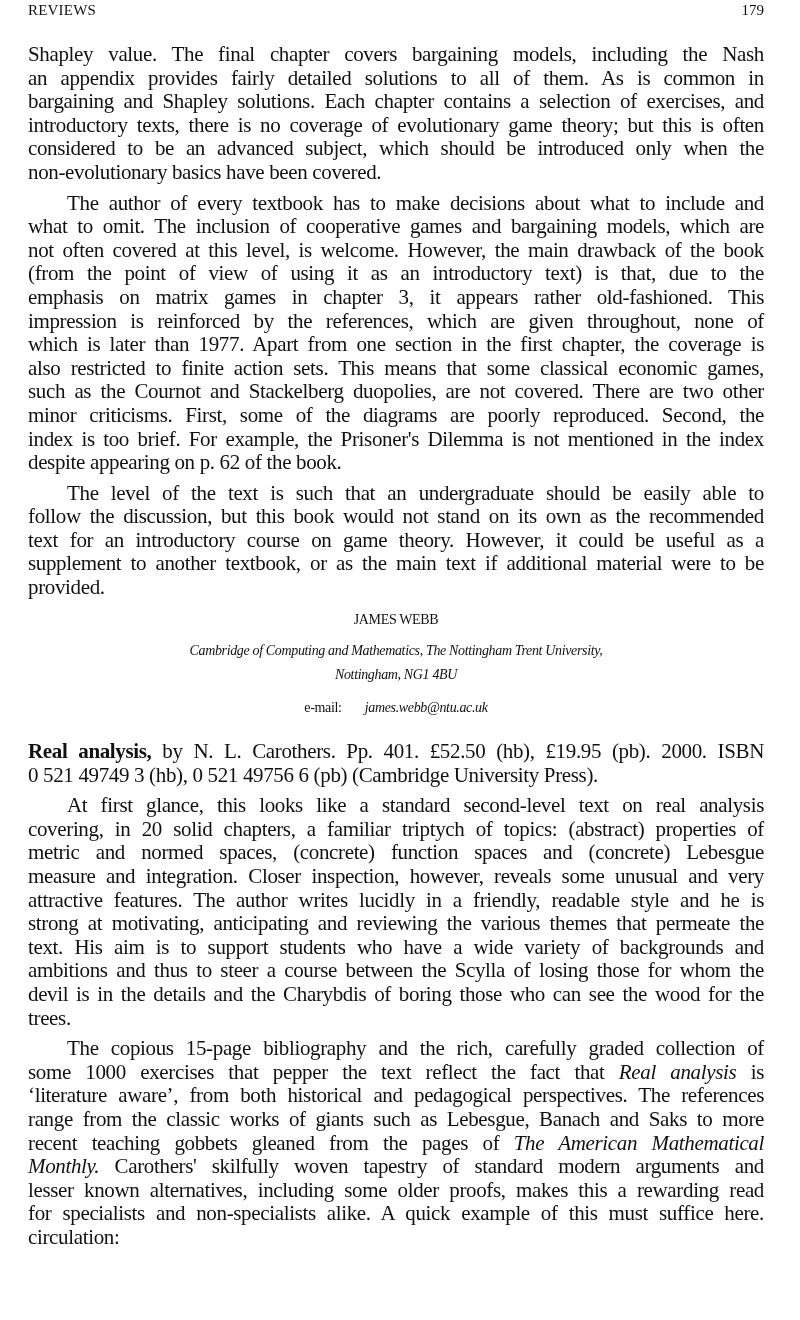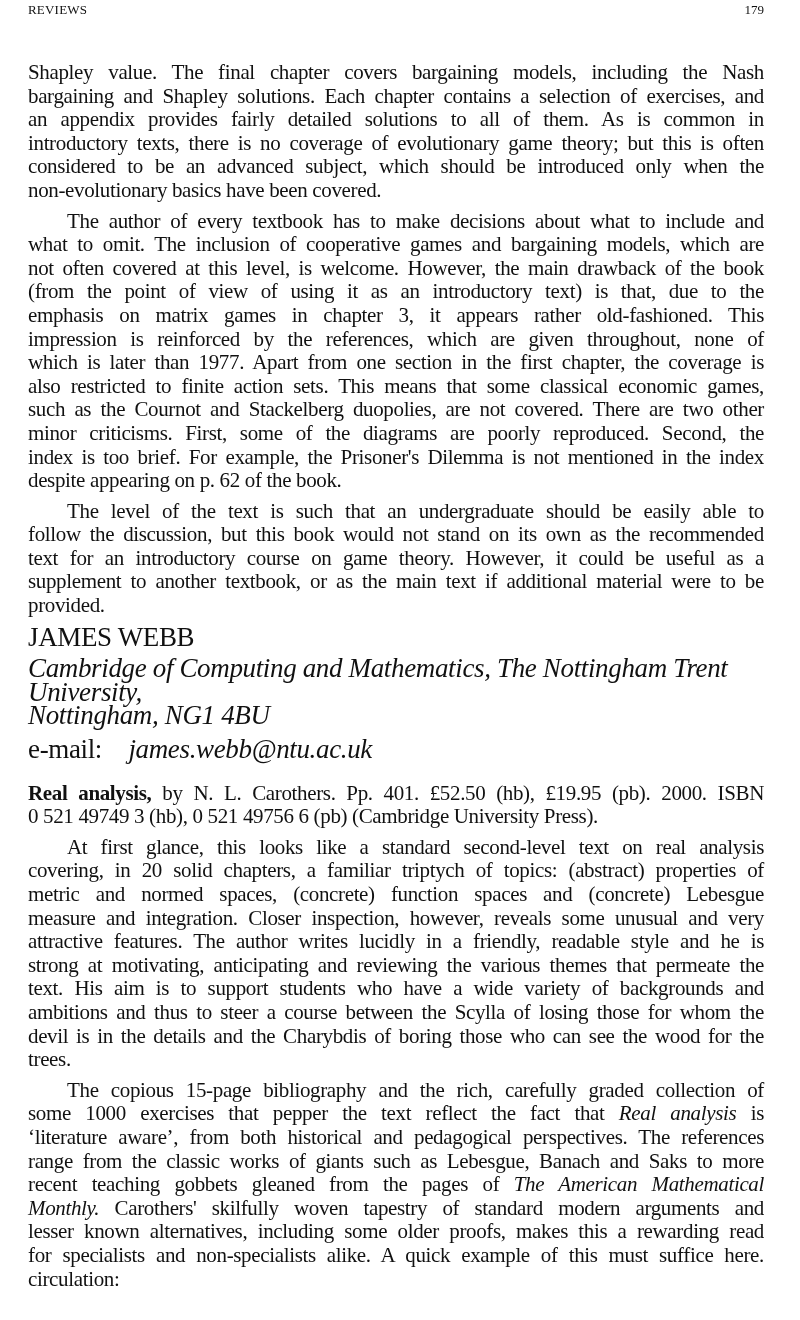--- a/index.html
+++ b/index.html
@@ -5,35 +5,35 @@
   html, body { margin: 0; padding: 0; background: #ffffff; }
   body {
     width: 800px; height: 1320px; overflow: hidden; position: relative;
     font-family: "Liberation Serif", "DejaVu Serif", serif;
     color: #111111;
   }
   .page {
     position: absolute; left: 28px; top: 0; width: 736px;
   }
   .running-head {
-    position: relative; height: 30px; font-size: 13px; line-height: 20px; padding-top: 18px;
+    position: relative; height: 30px; font-size: 15px; line-height: 20px; padding-top: 0px;
   }
   .running-head .left { position: absolute; left: 0; top: 0; letter-spacing: 0.2px; }
   .running-head .right { position: absolute; right: 0; top: 0; text-align: right; }
   .para { margin: 0; }
   .line {
     display: block; font-size: 21px; line-height: 23.6px; height: 23.6px;
     text-align: justify; text-align-last: justify; white-space: nowrap;
     letter-spacing: -0.35px; word-spacing: 0px; overflow: visible;
   }
   .line.last { text-align-last: left; }
   .line.indent { padding-left: 39px; }
   .gap-small { height: 7px; }
   .sig {
-    text-align: left; font-size: 27px; line-height: 23.6px; letter-spacing: -0.35px;
+    text-align: center; font-size: 14px; line-height: 23.6px; letter-spacing: -0.35px;
   }
   .sig-name { margin-top: 8px; }
   .sig-affil { font-style: italic; margin-top: 8px; }
   .sig-email { margin-top: 10px; }
   .sig-email .addr { font-style: italic; margin-left: 20px; }
   .bold { font-weight: bold; }
   .it { font-style: italic; }
 </style>
 </head>
 <body>
@@ -42,22 +42,22 @@
   <div class="running-head" style="margin-top:0px;">
     <span class="left">REVIEWS</span>
     <span class="right">179</span>
   </div>
 
   <div style="height:13px"></div>
 
   <div>
     <div class="para" id="r1p0">
         <span class="line">Shapley value. The final chapter covers bargaining models, including the Nash</span>
+        <span class="line">an appendix provides fairly detailed solutions to all of them. As is common in</span>
         <span class="line">bargaining and Shapley solutions. Each chapter contains a selection of exercises, and</span>
-        <span class="line">an appendix provides fairly detailed solutions to all of them. As is common in</span>
         <span class="line">introductory texts, there is no coverage of evolutionary game theory; but this is often</span>
         <span class="line">considered to be an advanced subject, which should be introduced only when the</span>
         <span class="line last">non-evolutionary basics have been covered.</span>
       </div>
     <div class="gap-small"></div>
     <div class="para" id="r1p1">
         <span class="line indent">The author of every textbook has to make decisions about what to include and</span>
         <span class="line">what to omit. The inclusion of cooperative games and bargaining models, which are</span>
         <span class="line">not often covered at this level, is welcome. However, the main drawback of the book</span>
         <span class="line">(from the point of view of using it as an introductory text) is that, due to the</span>

